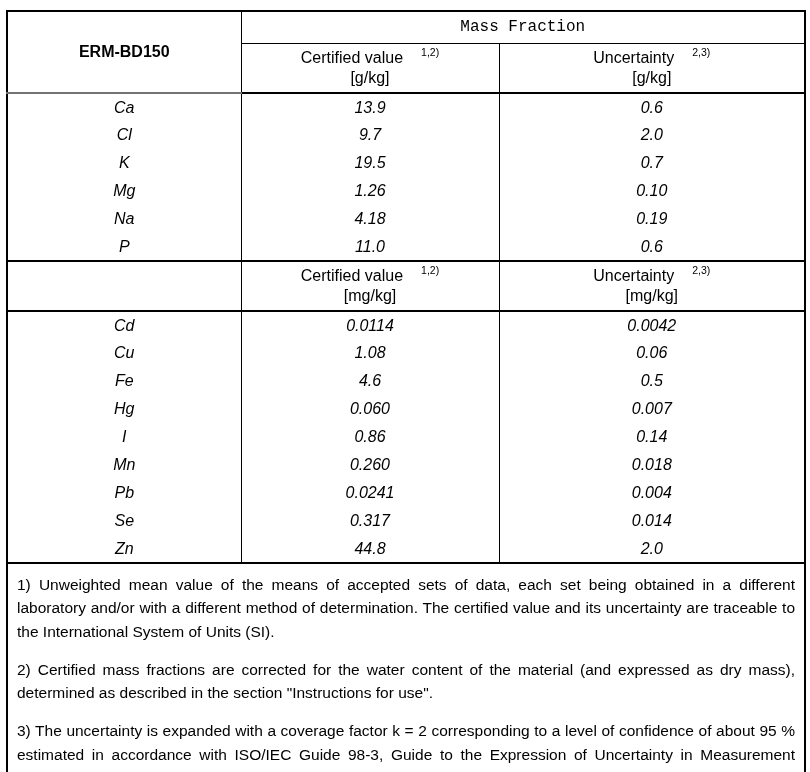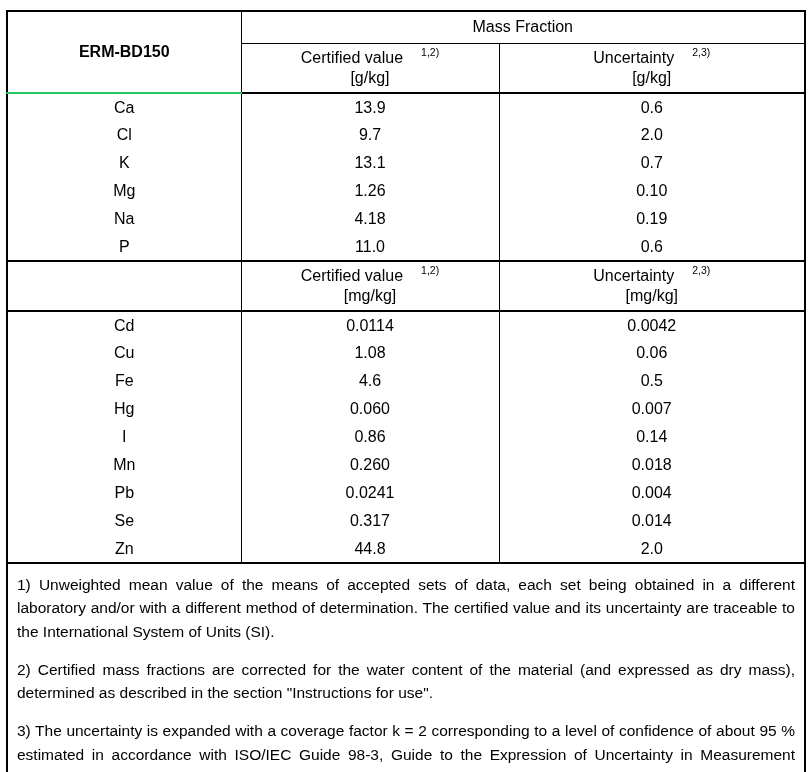--- a/index.html
+++ b/index.html
@@ -33,38 +33,38 @@
     padding: 0;
     overflow: hidden;
   }
   
   td.v { border-left: 1px solid #000; border-right: 1px solid #000; }
 
   
   td.cell-id {
     font-weight: bold;
     font-size: 16px;
-    border-bottom: 2px solid #22c55e;
+    border-bottom: 2px solid #737373;
   }
   tr.group-row { height: 32px; }
-  td.group-cell { border-bottom: 1px solid #000; }
+  td.group-cell { border-bottom: 1px solid #000; font-family: Liberation Mono, monospace; }
   tr.subhdr-row { height: 50px; }
   tr.subhdr-row td { border-bottom: 2px solid #000; }
   tr.midhdr-row { height: 50px; }
   tr.midhdr-row td { border-top: 2px solid #000; border-bottom: 2px solid #000; }
 
   sup.fn-sup {
     font-size: 10.5px;
     margin-left: 18px;
     position: relative;
     top: -1px;
   }
   .hdr-unit { line-height: 1.3; }
 
-  tbody.section tr { height: 28px; }
+  tbody.section tr { height: 28px; font-style: italic; }
 
   
   td.footnote-cell {
     border-top: 2px solid #000;
     text-align: justify;
     vertical-align: top;
     padding: 4px 9px 2px 9px;
   }
   .footnote-cell p {
     margin: 5px 0 15px 0;
@@ -107,21 +107,21 @@
           <td class="v">13.9</td>
           <td class="v">0.6</td>
         </tr>
         <tr>
           <td class="v">Cl</td>
           <td class="v">9.7</td>
           <td class="v">2.0</td>
         </tr>
         <tr>
           <td class="v">K</td>
-          <td class="v">13.1</td>
+          <td class="v">19.5</td>
           <td class="v">0.7</td>
         </tr>
         <tr>
           <td class="v">Mg</td>
           <td class="v">1.26</td>
           <td class="v">0.10</td>
         </tr>
         <tr>
           <td class="v">Na</td>
           <td class="v">4.18</td>

